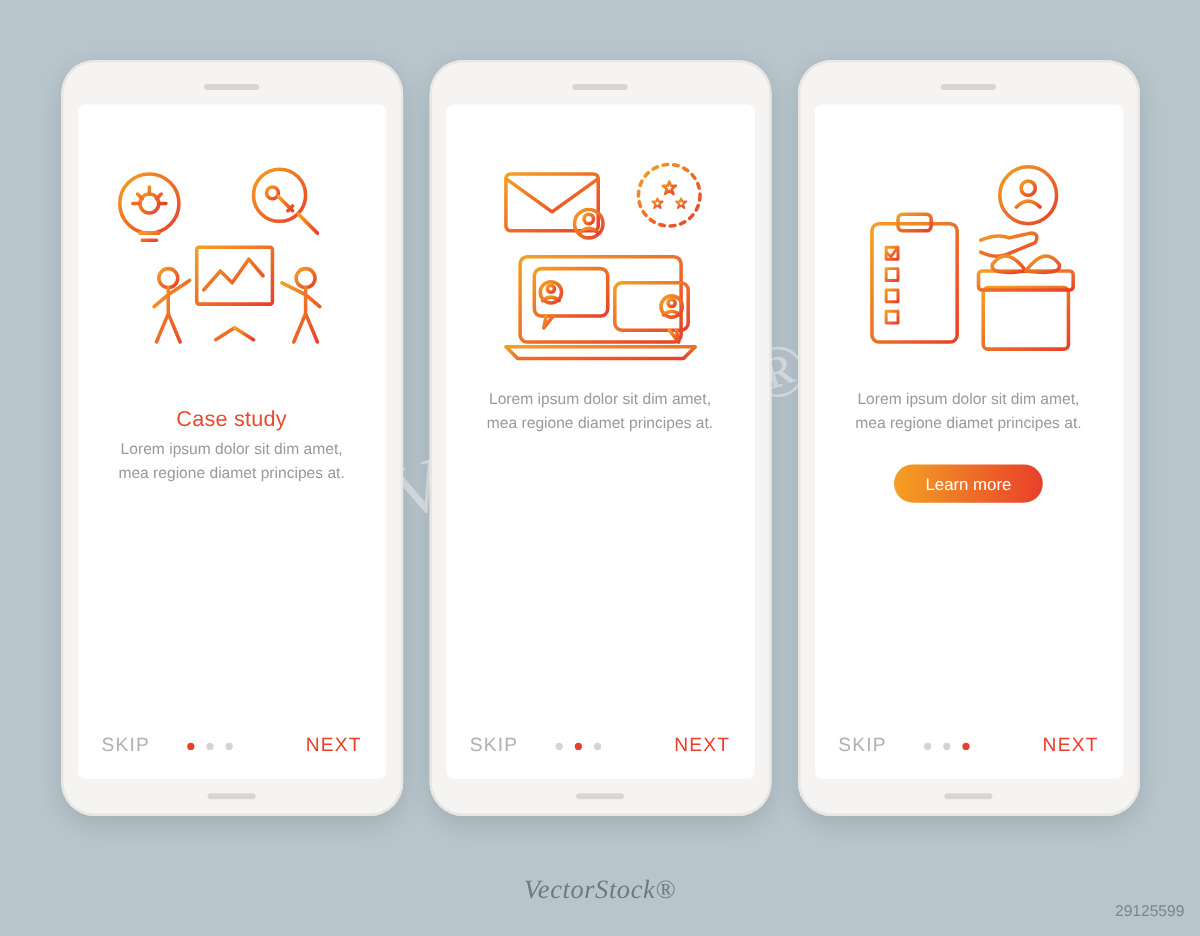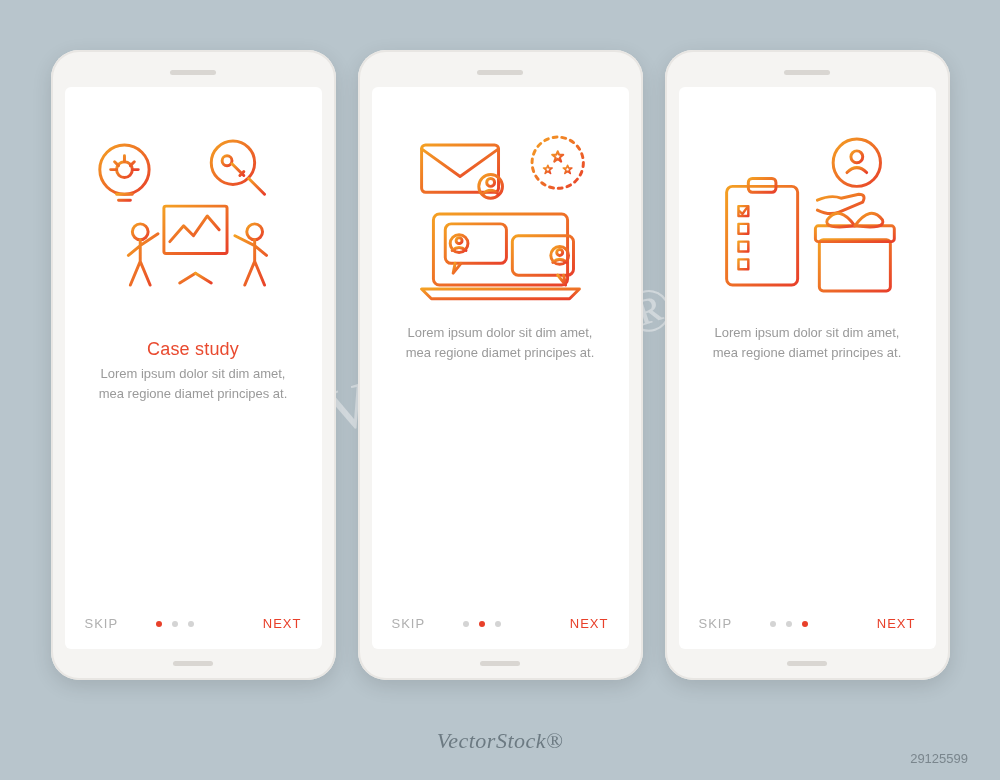--- a/index.html
+++ b/index.html
@@ -78,21 +78,21 @@
     font-size: 14px;
     border: none;
     cursor: pointer;
   }
   .footer {
     margin-top: auto;
     padding-top: 18px;
     display: flex;
     align-items: center;
     justify-content: space-between;
-    font-size: 13px;
+    font-size: 16px;
     letter-spacing: 1px;
   }
   .skip { color: #b0b0b0; cursor: pointer; }
   .next { color: #e8402a; cursor: pointer; font-weight: 500; padding-left: 30px; }
   .dots { display: flex; gap: 10px; }
   .dot {
     width: 6px; height: 6px; border-radius: 50%;
     background: #d4d4d4;
   }
   .dot.active { background: #e8402a; }
@@ -108,21 +108,21 @@
     left: 0; right: 0; bottom: 26px;
     text-align: center;
     font-family: Georgia, serif;
     font-size: 22px;
     color: #6c7a82;
     letter-spacing: 0.5px;
   }
   .watermark .v { font-style: italic; }
   .image-id {
     position: absolute;
-    right: 32px; bottom: 14px;
+    right: 13px; bottom: 14px;
     font-size: 13px;
     color: #7a868d;
     font-family: Arial, sans-serif;
   }
   .diag-wm {
     position: absolute;
     left: 50%; top: 46%;
     transform: translate(-50%,-50%) rotate(-18deg);
     font-family: Georgia, serif;
     font-size: 62px;
@@ -285,20 +285,21 @@
           </g>
 
           <rect x="122" y="126" width="72" height="52" rx="4"></rect>
             <rect x="118" y="112" width="80" height="16" rx="3"></rect>
           <line x1="158" y1="112" x2="158" y2="178"></line>
           <path d="M158 112 q-16-22 -28-6 q-4 10 28 6"></path>
             <path d="M158 112 q16-22 28-6 q4 10 -28 6"></path>
         </svg>
       </div>
       <div class="body">Lorem ipsum dolor sit dim amet, mea regione diamet principes at.</div>
+      <button class="cta">Learn more</button>
       <div class="footer">
         <span class="skip">SKIP</span>
         <span class="dots">
           <span class="dot"></span>
           <span class="dot"></span>
           <span class="dot active"></span>
         </span>
         <span class="next">NEXT</span>
       </div>
     </div>

